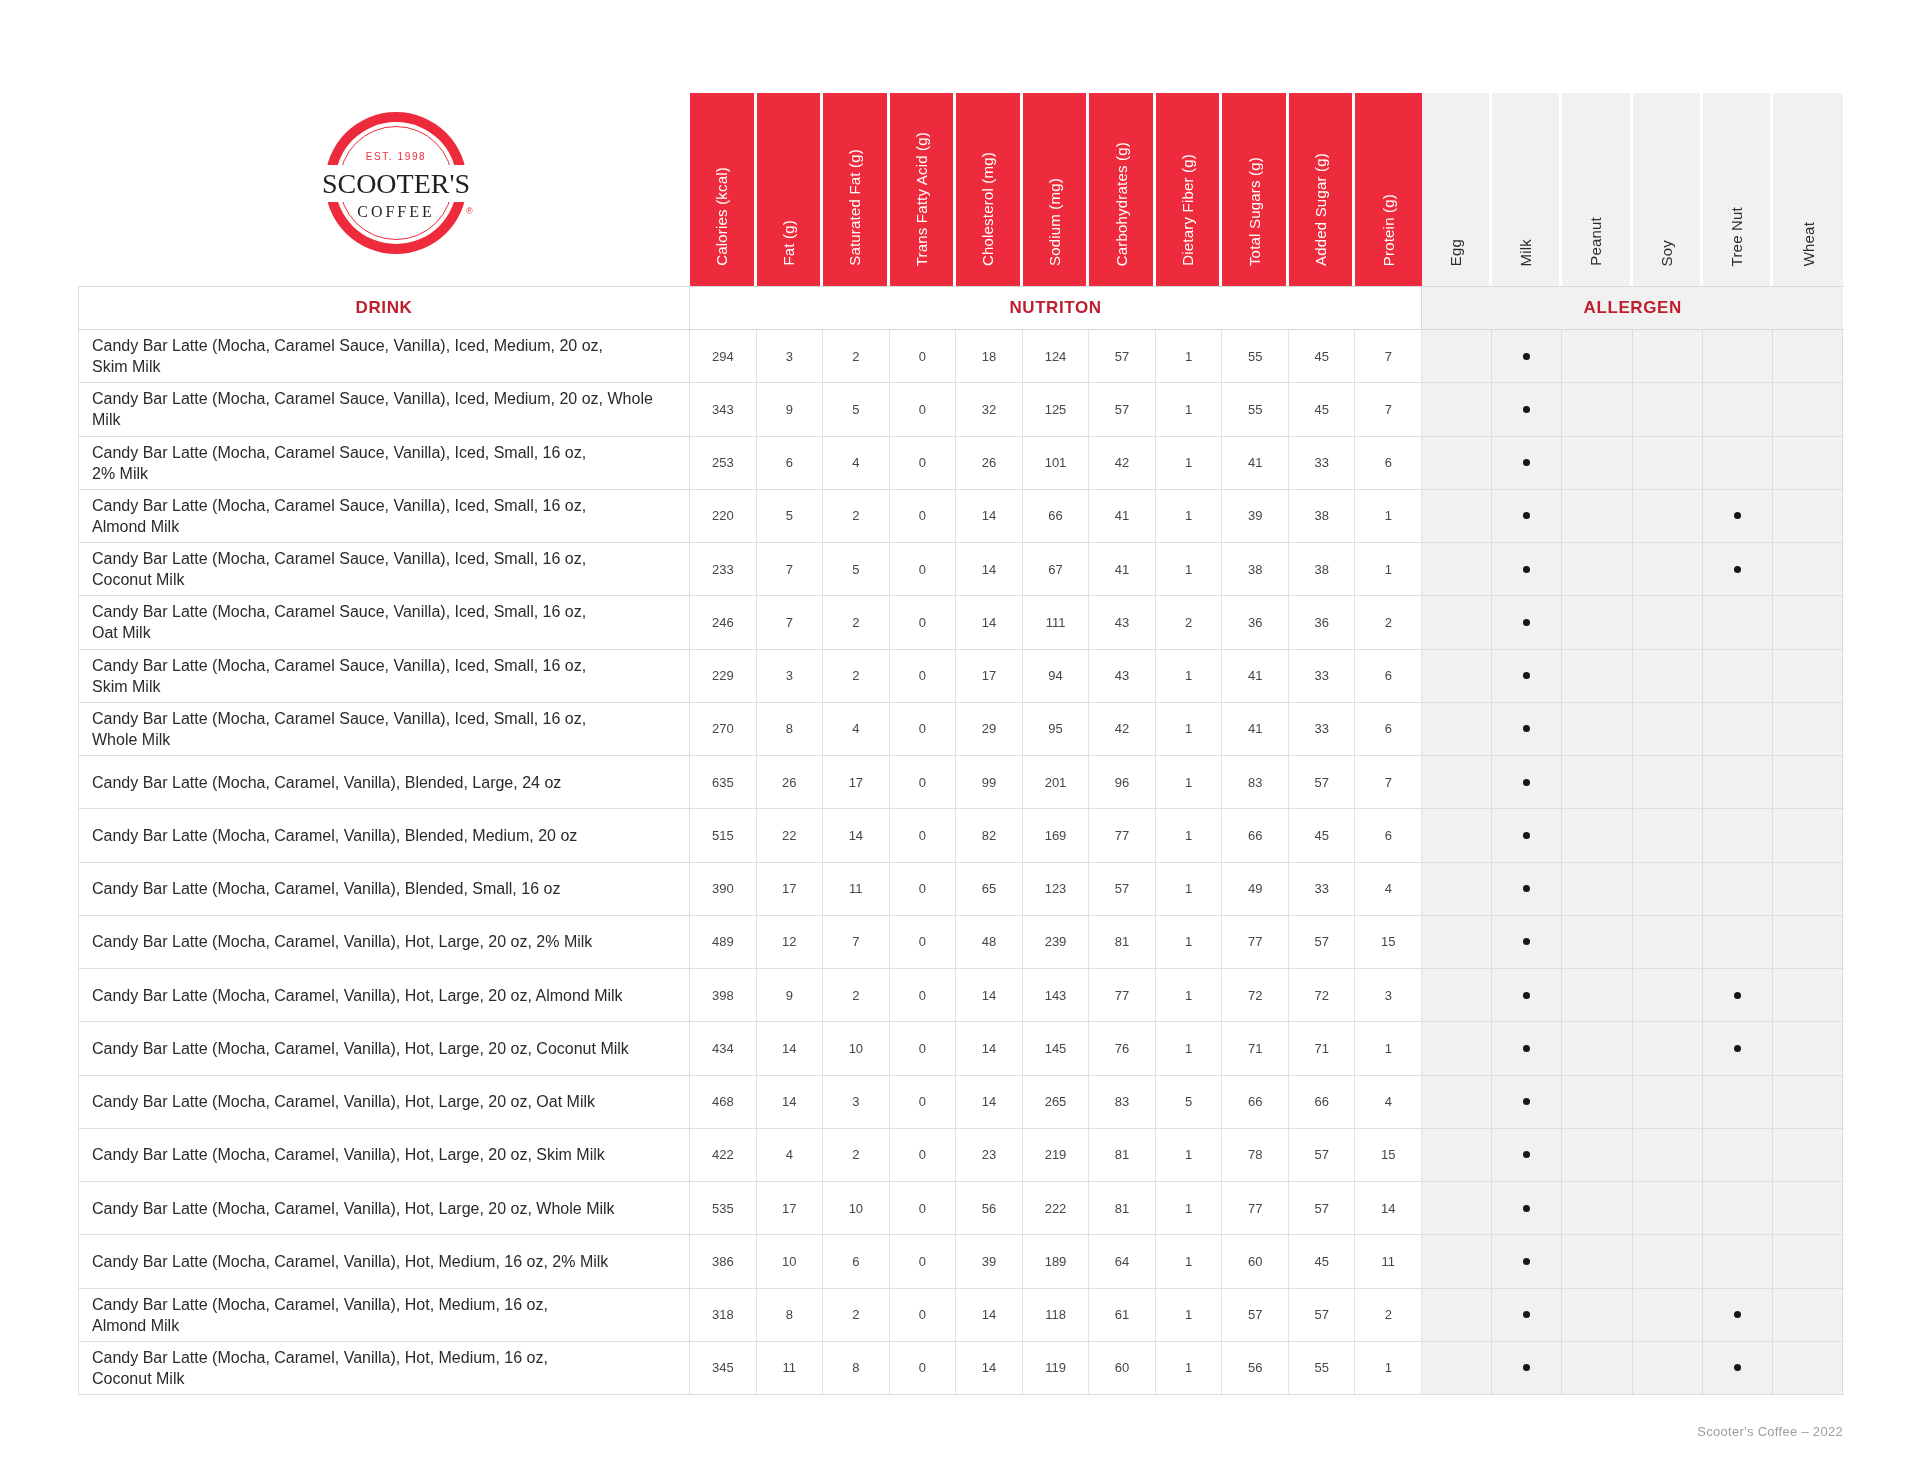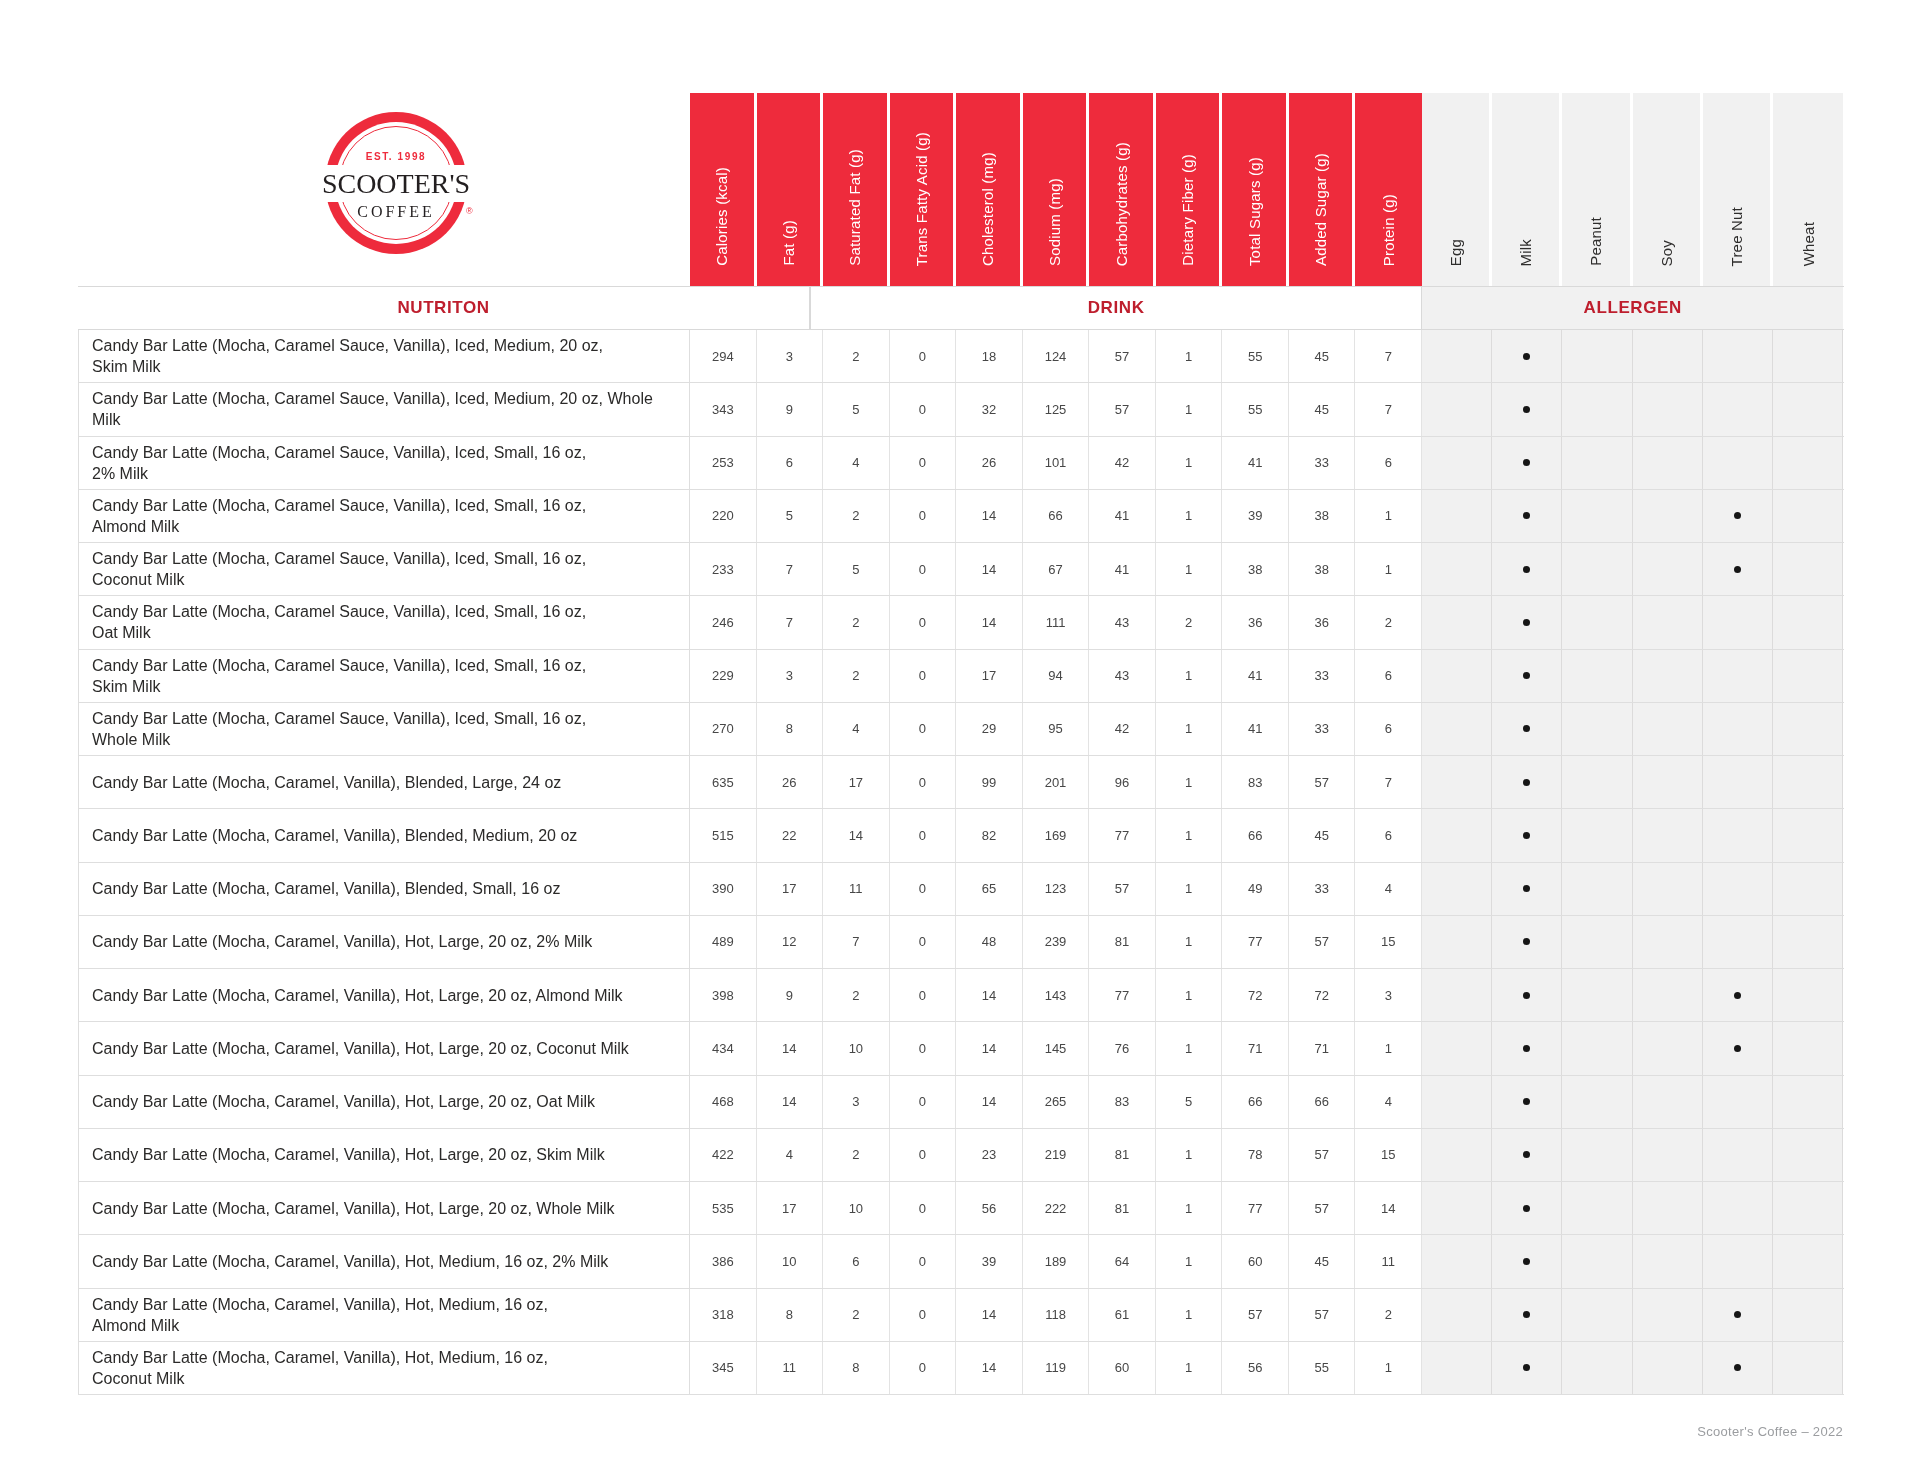--- a/index.html
+++ b/index.html
@@ -45,21 +45,21 @@
 
   
   .logo { position:absolute; left:247px; top:19px; width:142px; height:142px; }
   .logo-ring { position:absolute; left:0; top:0; width:142px; height:142px;
                border-radius:50%; background:#ee2b3c; }
   .logo-inner { position:absolute; left:10px; top:10px; width:122px; height:122px;
                 border-radius:50%; background:#fff; }
   .logo-thinring { position:absolute; left:14px; top:14px; width:114px; height:114px;
                    border-radius:50%; border:1.5px solid #ee2b3c; }
   .logo-est { position:absolute; top:39px; left:0; width:100%; text-align:center;
-              font-size:10px; font-weight:bold; color:#ee2b3c; letter-spacing:1.6px; }
+              font-size:10px; font-weight:normal; color:#ee2b3c; letter-spacing:1.6px; }
   .logo-band { position:absolute; top:53px; left:50%; transform:translateX(-50%);
                width:176px; height:37px; background:#fff; border-radius:5px;
                display:flex; align-items:center; justify-content:center; }
   .logo-name { font-family:"Liberation Serif","DejaVu Serif",serif; font-size:28px;
                color:#231f20; white-space:nowrap; }
   .logo-coffee { position:absolute; top:91px; left:0; width:100%; text-align:center;
                  font-family:"Liberation Serif","DejaVu Serif",serif; font-size:16px;
                  letter-spacing:3px; color:#231f20; }
   .logo-reg { position:absolute; top:94px; left:141px; font-size:9px; color:#ee2b3c; }
 
@@ -120,22 +120,22 @@
         </div><div class="hcell gray">
           <span class="vtext">Soy</span>
         </div><div class="hcell gray">
           <span class="vtext">Tree Nut</span>
         </div><div class="hcell gray">
           <span class="vtext">Wheat</span>
         </div></div>
   </div>
 
   <div class="labelrow">
+    <div class="lcell drink">DRINK</div>
     <div class="lcell nutrition">NUTRITON</div>
-    <div class="lcell drink">DRINK</div>
     <div class="lcell allergen">ALLERGEN</div>
   </div>
 
   <div>
       <div class="row">
         <div class="cell-name">Candy Bar Latte (Mocha, Caramel Sauce, Vanilla), Iced, Medium, 20 oz,
 Skim Milk</div>
         <div class="cell-val">294</div>
         <div class="cell-val">3</div>
         <div class="cell-val">2</div>

